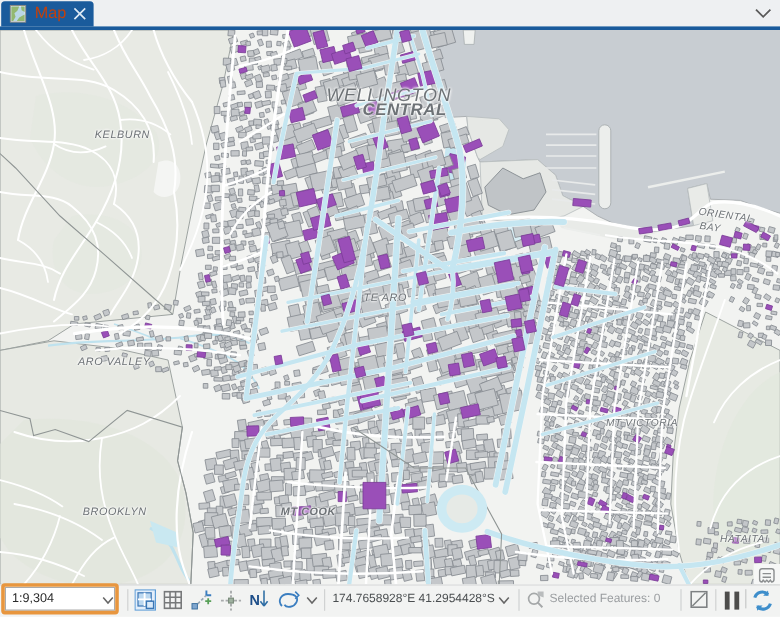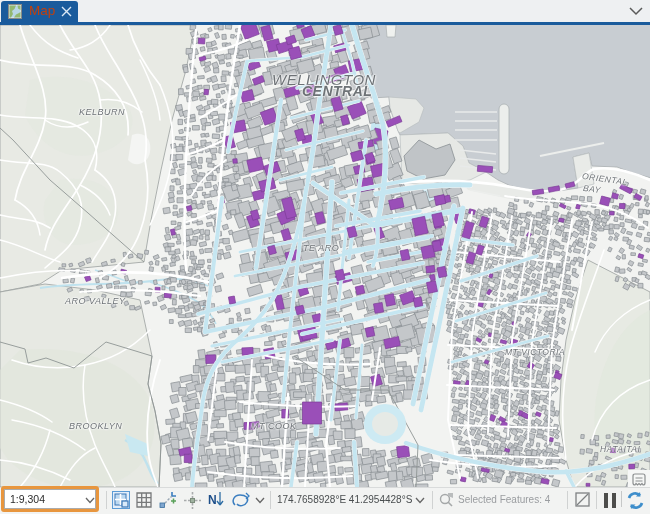--- a/index.html
+++ b/index.html
@@ -2568,21 +2568,21 @@
 <ellipse cx="385" cy="424" rx="21" ry="20" fill="#cdeaf3"></ellipse>
 <ellipse cx="385" cy="424" rx="13" ry="12" fill="#e6eae6"></ellipse>
 <rect x="628" y="470" width="22" height="17" fill="#f6f7f6"></rect>
 </svg>
 <div class="lbl" style="left:79px;top:107px;font-size:9px;">KELBURN</div>
 <div class="lbl" style="left:272px;top:71px;font-size:15px;">WELLINGTON</div>
 <div class="lbl" style="left:302px;top:83px;font-size:14px;font-weight:bold;">CENTRAL</div>
 <div class="lbl" style="left:25px;top:296px;font-size:9px;margin-left:40px;">ARO VALLEY</div>
 <div class="lbl" style="left:303px;top:243px;font-size:9px;">TE ARO</div>
 <div class="lbl" style="left:53px;top:421px;font-size:9px;margin-left:16px;">BROOKLYN</div>
-<div class="lbl" style="left:251px;top:421px;font-size:9px;">MT COOK</div>
+<div class="lbl" style="left:234px;top:421px;font-size:9px;font-weight:bold;">MT COOK</div>
 <div class="lbl" style="left:505px;top:347px;font-size:8.5px;">MT VICTORIA</div>
 <div class="lbl" style="left:600px;top:444px;font-size:8.5px;">HATAITAI</div>
 <div class="lbl" style="left:582px;top:174px;font-size:8.5px;transform:rotate(8deg);">ORIENTAL</div>
 <div class="lbl" style="left:583px;top:184px;font-size:8.5px;transform:rotate(8deg);">BAY</div>
 <div style="position:absolute;left:0;top:0;width:650px;height:22px;background:#eef0f2;"></div>
 <div style="position:absolute;left:1px;top:1px;width:77px;height:21px;background:#1a5b9c;border-radius:3px 3px 0 0;"></div>
 <div style="position:absolute;left:0;top:22px;width:650px;height:3px;background:#1a5b9c;"></div>
 <svg style="position:absolute;left:8px;top:4px" width="14" height="15" viewBox="0 0 14 15">
     <rect x="0.5" y="0.5" width="13" height="14" fill="#eef0ee" stroke="#888a88"></rect>
     <rect x="1.5" y="1.5" width="11" height="12" fill="#b9d7e6"></rect>
@@ -2638,21 +2638,21 @@
 <div style="position:absolute;left:277px;top:494px;font-size:10px;color:#4a4e50;">174.7658928°E 41.2954428°S</div>
 <svg style="position:absolute;left:415px;top:497px" width="10" height="7" viewBox="0 0 10 7">
     <path d="M1 1 L5 5.5 L9 1" fill="none" stroke="#666" stroke-width="1.3"></path>
   </svg>
 <div style="position:absolute;left:432px;top:491px;width:1px;height:18px;background:#d0d2d2;"></div>
 <svg style="position:absolute;left:439px;top:492px" width="16" height="16" viewBox="0 0 16 16">
     <circle cx="6" cy="7" r="4.5" fill="none" stroke="#a5a8a9" stroke-width="1.4"></circle>
     <path d="M9 10 L13 14" stroke="#a5a8a9" stroke-width="1.6"></path>
     <path d="M9 1 L14 1 L14 6 L9 4 Z" fill="#b9bcbd"></path>
   </svg>
-<div style="position:absolute;left:458px;top:494px;font-size:10px;color:#9a9da0;">Selected Features: 4</div>
+<div style="position:absolute;left:458px;top:494px;font-size:10px;color:#9a9da0;">Selected Features: 0</div>
 <div style="position:absolute;left:567px;top:491px;width:1px;height:18px;background:#d0d2d2;"></div>
 <svg style="position:absolute;left:575px;top:492px" width="15" height="15" viewBox="0 0 15 15">
     <rect x="1" y="1" width="13" height="13" fill="none" stroke="#7d8082" stroke-width="1.3"></rect>
     <path d="M2 13 L13 2" stroke="#7d8082" stroke-width="1.2"></path>
   </svg>
 <div style="position:absolute;left:596px;top:491px;width:1px;height:18px;background:#d0d2d2;"></div>
 <div style="position:absolute;left:604px;top:493px;width:4px;height:15px;background:#4d4d4b;"></div>
 <div style="position:absolute;left:612px;top:493px;width:4px;height:15px;background:#4d4d4b;"></div>
 <div style="position:absolute;left:621px;top:491px;width:1px;height:16px;background:#c6c8c8;"></div>
 <svg style="position:absolute;left:626px;top:491px" width="19" height="19" viewBox="0 0 19 19">

